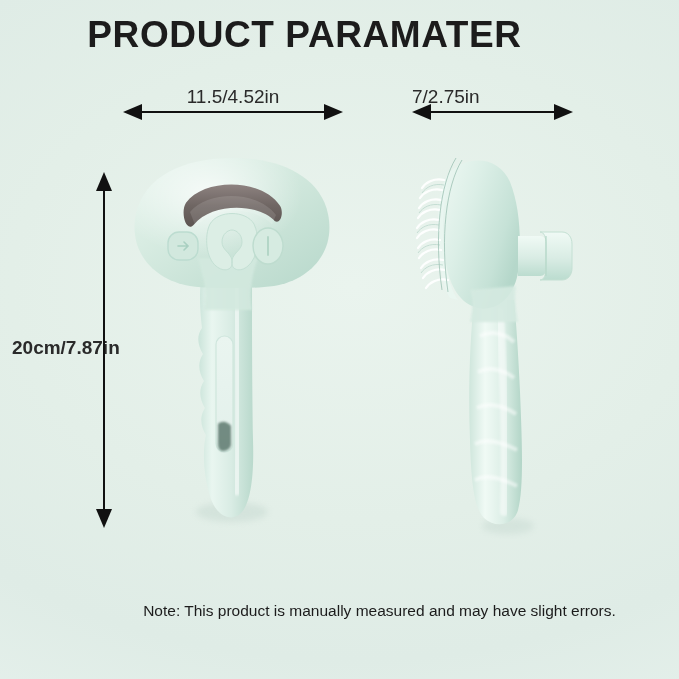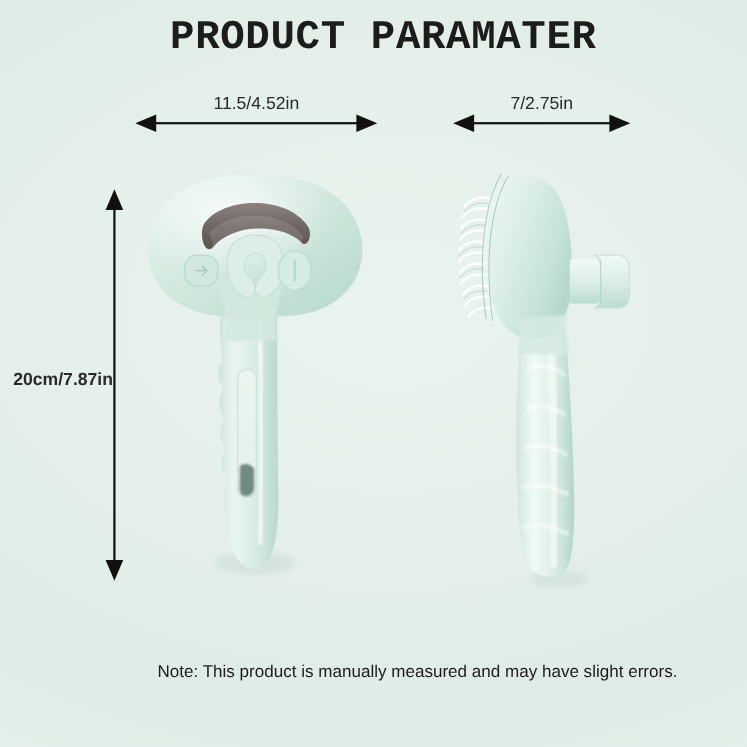--- a/index.html
+++ b/index.html
@@ -22,33 +22,32 @@
   #title {
     position: absolute;
     top: 14px;
     left: 0;
     width: 609px;
     text-align: center;
     font-size: 37px;
     font-weight: bold;
     letter-spacing: 0.6px;
     color: #1c1c1c;
-    font-family: Liberation Mono, monospace;
-    padding-left: 44px;
+    font-family: Liberation Sans, sans-serif;
   }
   
   .dim-label {
     position: absolute;
-    font-size: 16px;
+    font-size: 19px;
     color: #2a2a2a;
     font-family: "Liberation Sans", sans-serif;
     white-space: nowrap;
   }
   #label-width-front { top: 86px; left: 123px; width: 220px; text-align: center; }
-  #label-width-side  { top: 86px; left: 412px; width: 161px; text-align: center; }
+  #label-width-side  { top: 86px; left: 412px; width: 161px; }
   #label-height      { top: 337px; left: 12px; font-weight: bold; }
 
   
   .arrow-h { position: absolute; height: 18px; }
   .arrow-h .shaft {
     position: absolute;
     top: 8px;
     height: 2px;
     background: #111;
   }

